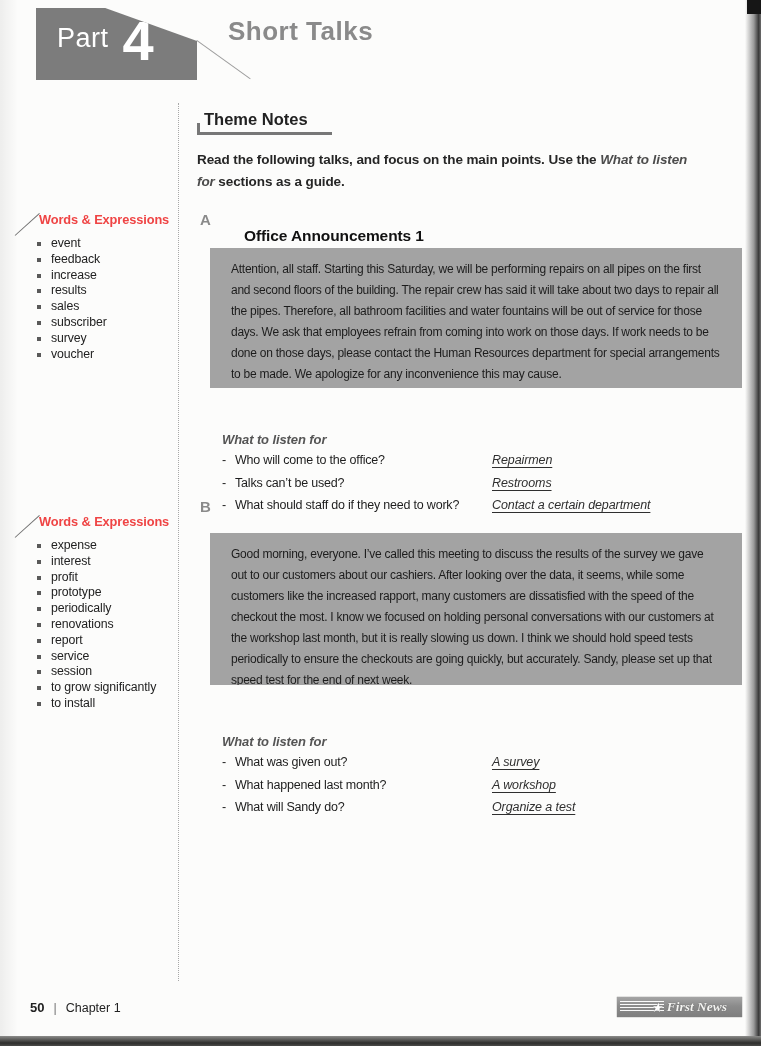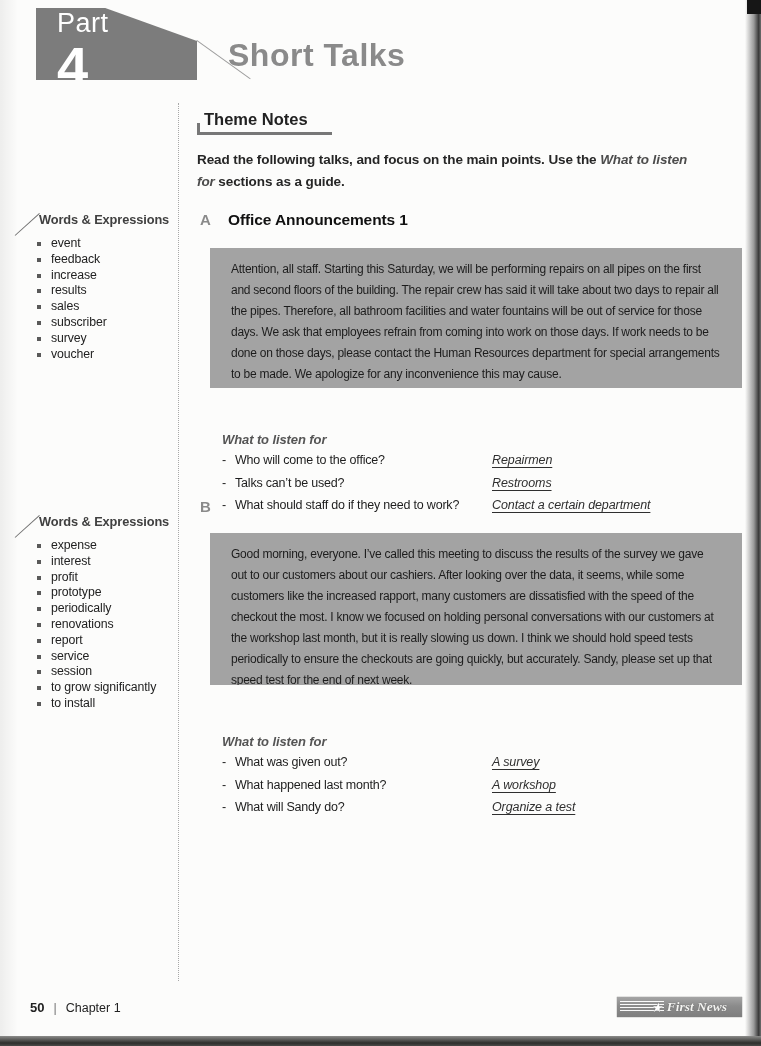--- a/index.html
+++ b/index.html
@@ -19,33 +19,32 @@
   .edge-bottom  { position:absolute; left:0; bottom:0; width:761px; height:10px;
                   background:linear-gradient(to bottom, #8c8c8a, #2e2e2c 70%, #4a4a48); }
   .edge-left    { position:absolute; top:0; left:0; width:18px; height:1046px;
                   background:linear-gradient(to right, rgba(0,0,0,0.06), rgba(0,0,0,0)); }
 
   
   .part-box {
     position:absolute; left:36px; top:8px; width:161px; height:72px;
     background:#7c7c7c;
     clip-path:polygon(0 0, 43% 0, 100% 46%, 100% 100%, 0 100%);
-    display:flex; align-items:flex-start; padding:0 0 7px 21px; box-sizing:border-box;
+    display:flex; align-items:center; padding:0 0 7px 21px; box-sizing:border-box;
     color:#fff;
-    flex-direction:column;
   }
   .part-label { font-size:27px; letter-spacing:0.5px; margin:0 14px 4px 0; }
   .part-number { font-size:56px; font-weight:bold; line-height:0.85; }
   .header-diagonal {
     position:absolute; left:197px; top:40px; width:66px; height:1px;
     background:#9d9d9d; transform:rotate(35.6deg); transform-origin:left top;
   }
   .page-title {
-    position:absolute; left:228px; top:37px;
-    font-size:32px; font-weight:bold; color:#8a8a8a; letter-spacing:0.5px;
+    position:absolute; left:228px; top:16px;
+    font-size:26px; font-weight:bold; color:#8a8a8a; letter-spacing:0.5px;
   }
 
   
   .theme-notes {
     position:absolute; left:197px; top:110px;
     font-size:16.5px; font-weight:bold; color:#222;
     border-bottom:3px solid #777;
     padding:0 24px 3px 7px;
     text-align:center;
   }
@@ -60,31 +59,31 @@
   
   .dotted-divider {
     position:absolute; left:178px; top:103px; height:878px; width:0;
     border-left:1px dotted #a8a8a8;
   }
   .we-box { position:absolute; left:30px; width:150px; }
   .we-box.first  { top:212px; }
   .we-box.second { top:514px; }
   .we-slash { position:absolute; left:-15px; top:23px; width:33px; height:1px;
               background:#6f6f6f; transform:rotate(-42deg); transform-origin:left center; }
-  .we-title { font-size:12.8px; font-weight:bold; color:#404040; padding-left:9px; letter-spacing:-0.1px; }
+  .we-title { font-size:12.8px; font-weight:bold; color:#ef4444; padding-left:9px; letter-spacing:-0.1px; }
   .we-list { list-style:none; margin:9px 0 0 0; padding:0; }
   .we-list li { font-size:12.3px; color:#222; line-height:15.8px; padding-left:21px; position:relative; letter-spacing:-0.1px; }
   .we-list li::before { content:""; position:absolute; left:7px; top:6px; width:4px; height:4px; background:#595959; }
 
   
   .talk-head { position:absolute; left:200px; display:flex; }
   .talk-head.a { top:211px; }
   .talk-head.b { top:498px; }
   .talk-letter { font-size:15px; font-weight:bold; color:#8a8a8a; width:28px; }
-  .talk-title  { font-size:15.5px; font-weight:bold; color:#111; margin:0; letter-spacing:-0.1px; }
+  .talk-title  { font-size:15.5px; font-weight:bold; color:#111; margin:16px; letter-spacing:-0.1px; }
 
   .para-box {
     position:absolute; left:210px; width:532px; box-sizing:border-box;
     background:#a3a3a3;
     padding:11px 20px 0 21px;
     font-size:12px; line-height:21px; color:#1c1c1c; letter-spacing:-0.25px;
     overflow:hidden;
   }
   .para-box.a { top:248px; height:140px; }
   .para-box.b { top:533px; height:152px; }

